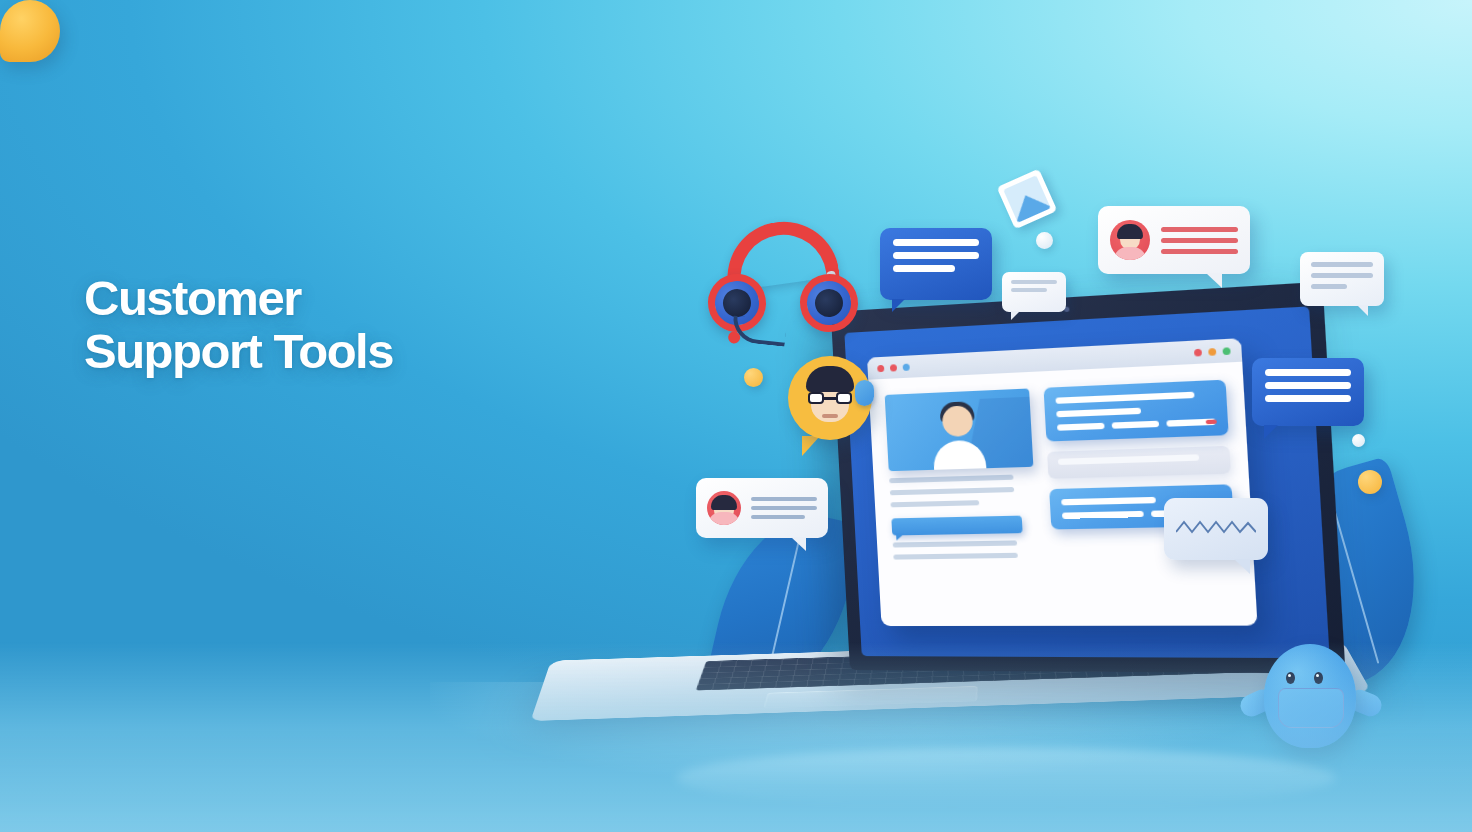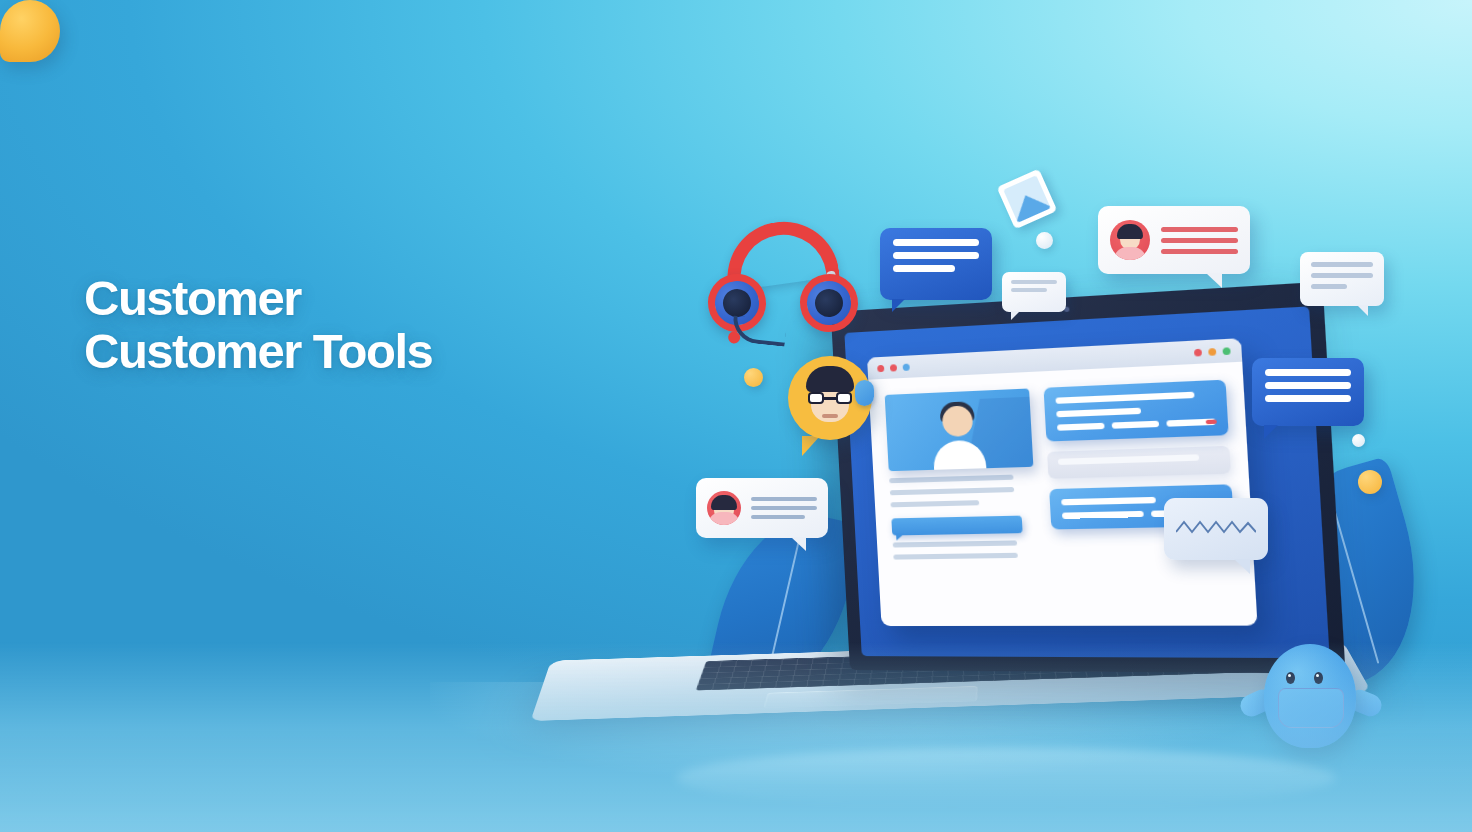--- a/index.html
+++ b/index.html
@@ -334,21 +334,21 @@
 </style>
 </head>
 <body>
 
 <div id="stage">
 
   <div class="floor-shine"></div>
 
   <h1 id="headline">
     <span>Customer</span>
-    <span class="l2">Customer Tools</span>
+    <span class="l2">Support Tools</span>
   </h1>
 
   <div class="leaf" id="leaf-l">
     <div class="blade"></div>
     <div class="vein"></div>
   </div>
   <div class="leaf" id="leaf-r">
     <div class="blade"></div>
     <div class="vein"></div>
   </div>

